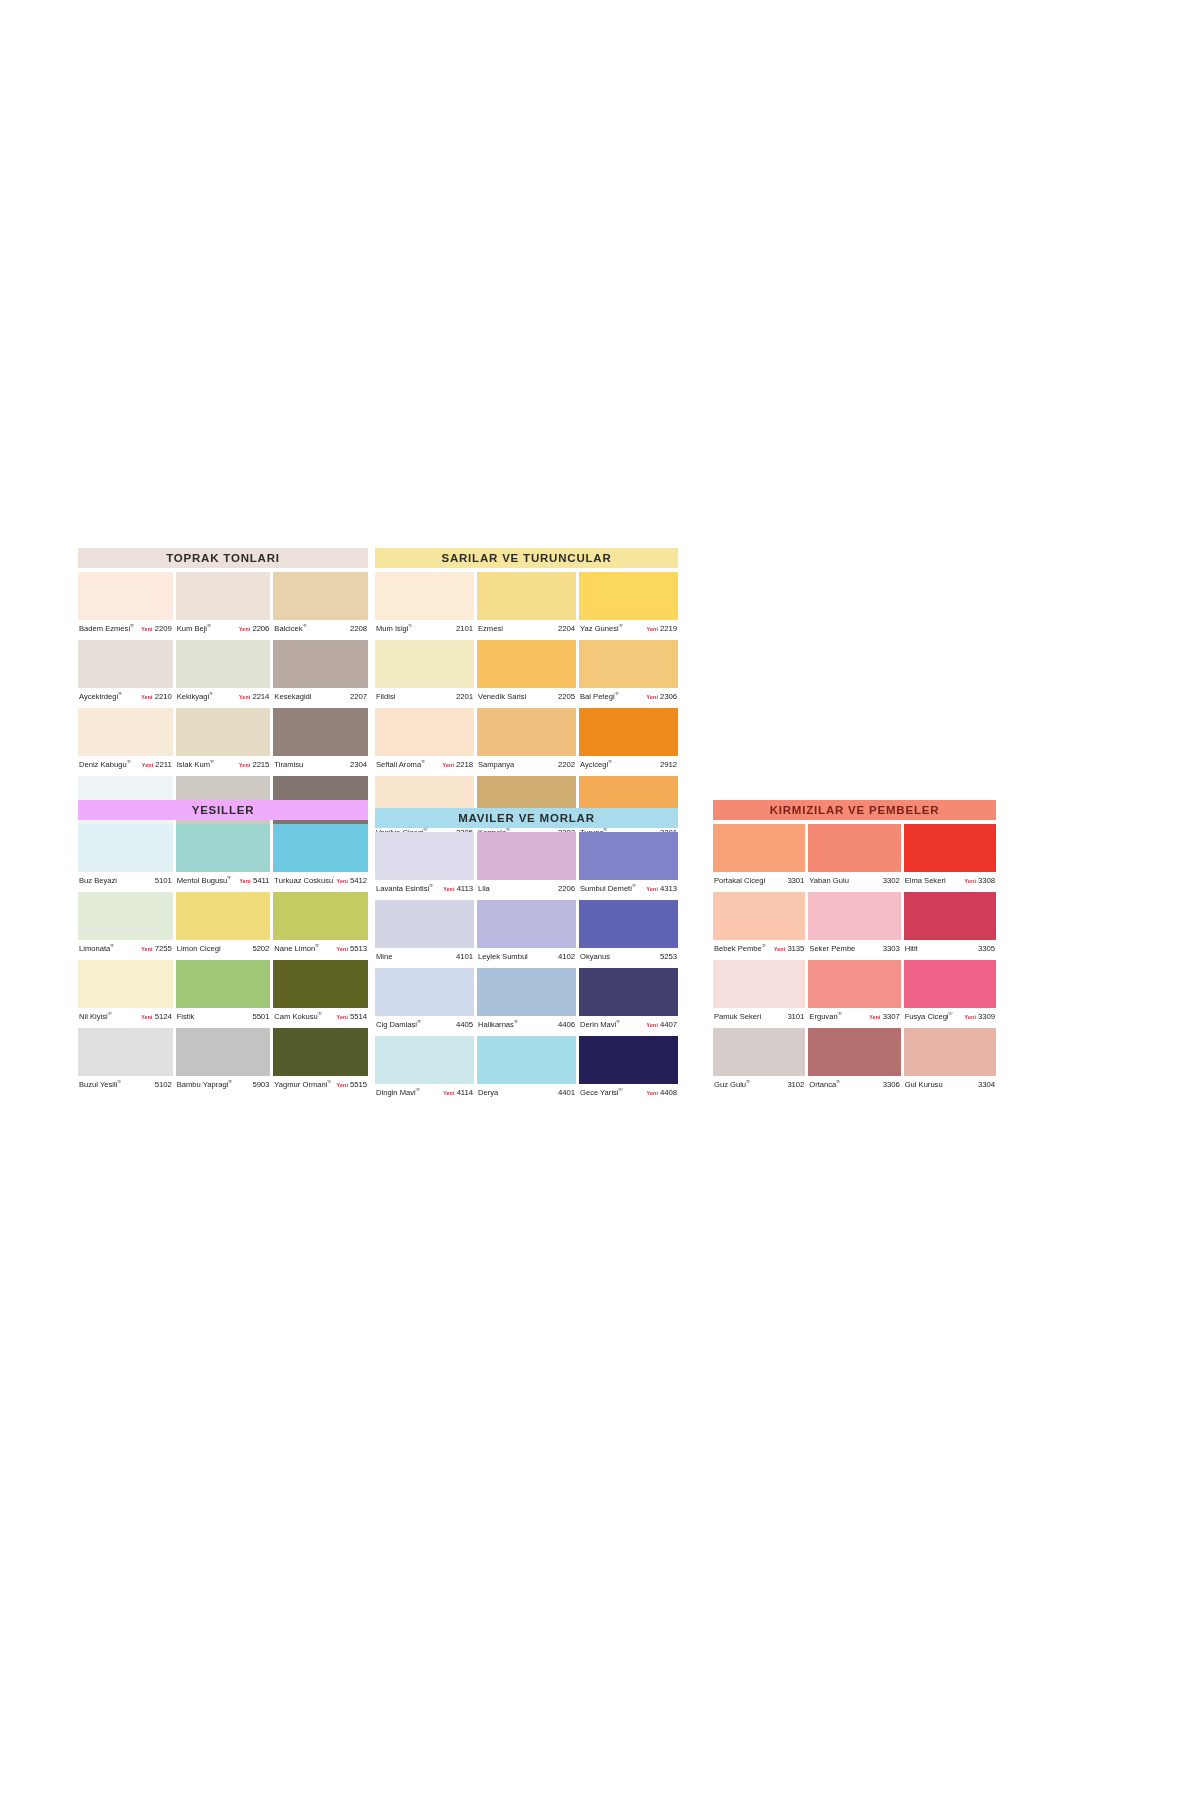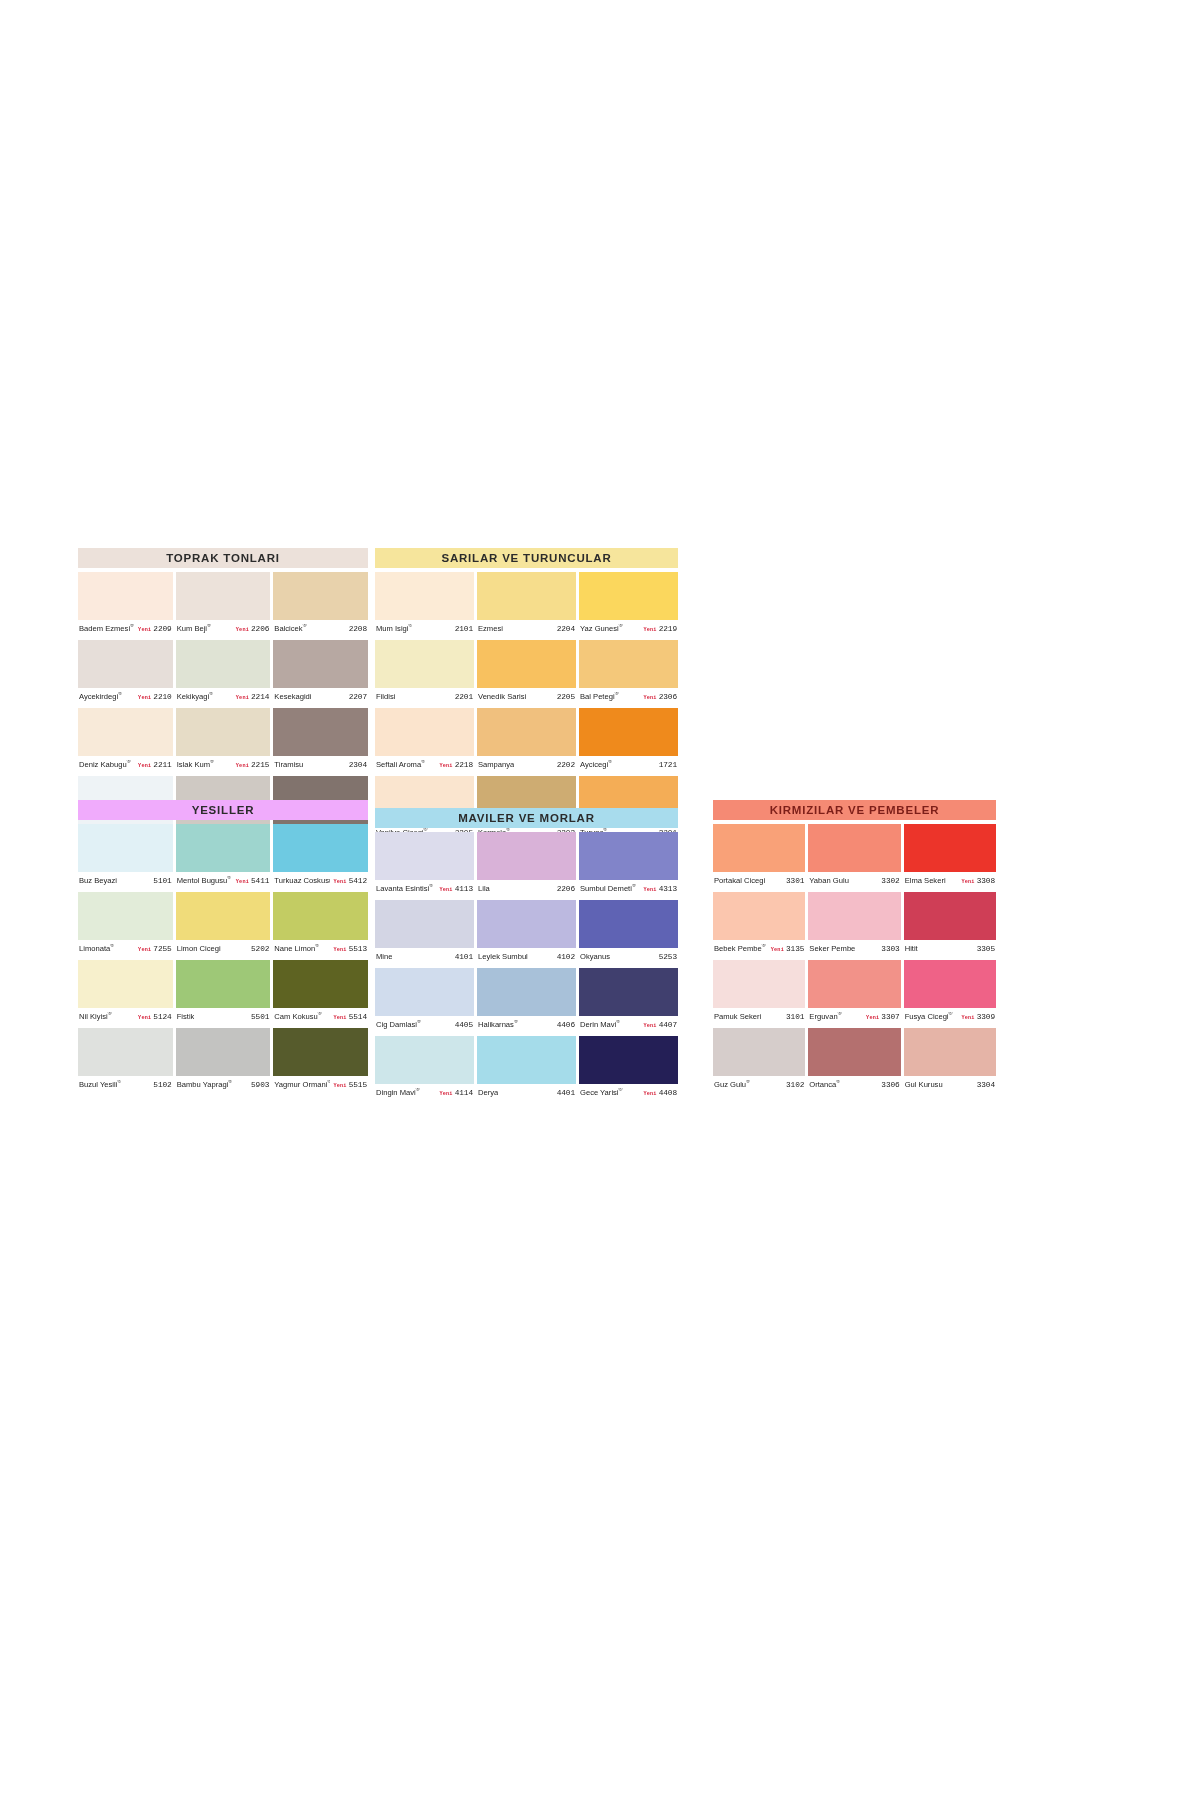--- a/index.html
+++ b/index.html
@@ -75,21 +75,20 @@
     font-size:5.4px;
     vertical-align:super;
     line-height:0;
   }
   .cap .rt{
     display:flex;
     align-items:baseline;
     gap:2px;
     flex:0 0 auto;
     padding-left:3px;
-    font-family:Liberation Mono, monospace;
   }
   .newtag{
     font-size:5.2px;
     font-weight:700;
     color:#d6213a;
     letter-spacing:.2px;
   }
   .code{
     font-size:7.8px;
     color:#1d1d1d;
@@ -311,21 +310,21 @@
               <span class="rt">
                 <span class="code">2202</span>
               </span>
             </div>
           </div>
           <div class="cell">
             <div class="swatch" style="background: rgb(239, 138, 28);"></div>
             <div class="cap">
               <span class="nm">Aycicegi<sup>®</sup></span>
               <span class="rt">
-                <span class="code">1721</span>
+                <span class="code">2912</span>
               </span>
             </div>
           </div>
         </div>
         <div class="row">
           <div class="cell">
             <div class="swatch" style="background: rgb(250, 229, 207);"></div>
             <div class="cap">
               <span class="nm">Vanilya Cicegi<sup>®</sup></span>
               <span class="rt">

